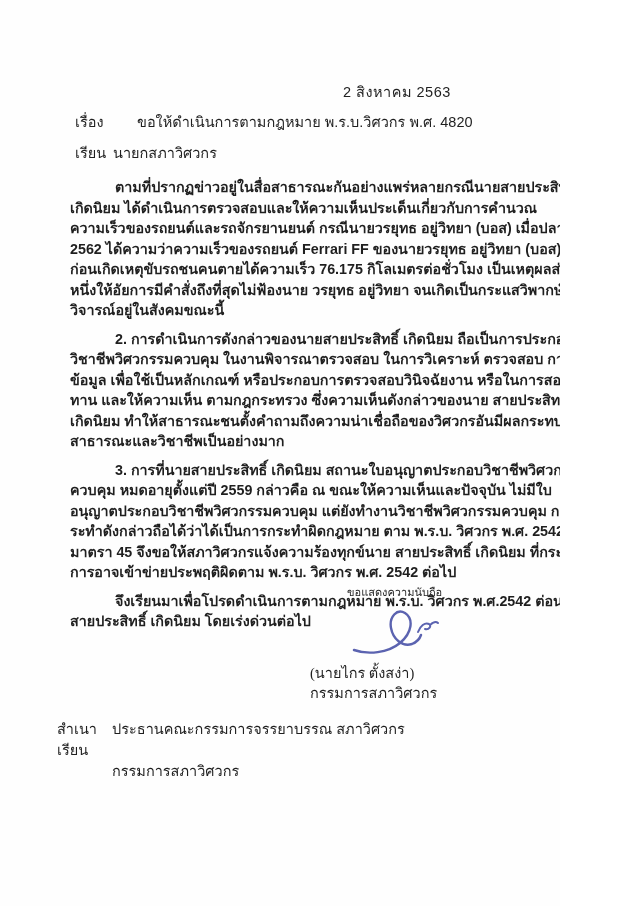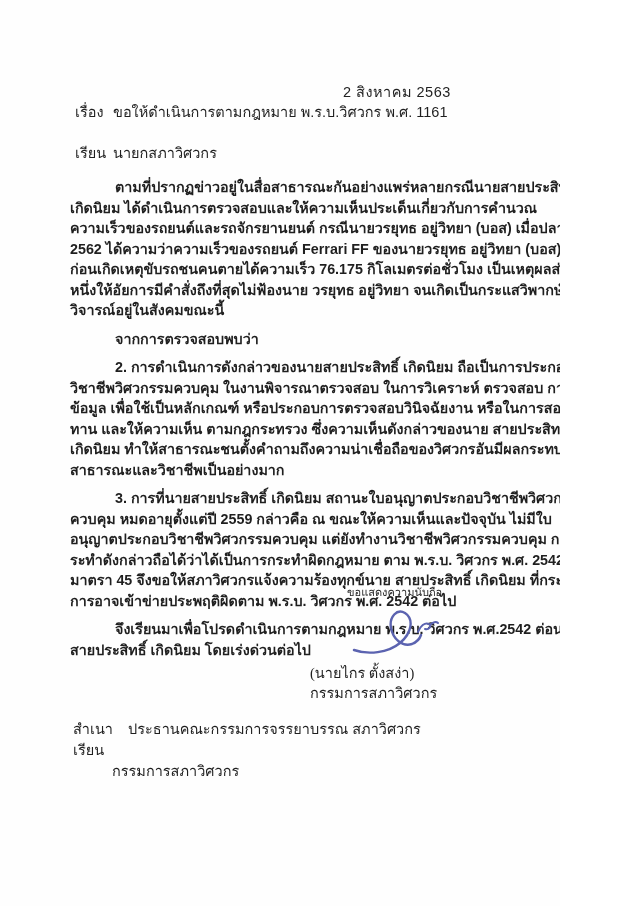--- a/index.html
+++ b/index.html
@@ -20,21 +20,21 @@
     letter-spacing: 0.5px;
     white-space: nowrap;
   }
   .field-row {
     position: absolute;
     left: 75px;
     display: flex;
     font-size: 14.5px;
     white-space: nowrap;
   }
-  .field-row.subject { top: 100px; }
+  .field-row.subject { top: 110px; gap: 24px; }
   .field-row.to { top: 141px; justify-content: space-between; }
   .field-label { width: 38px; flex: 0 0 38px; }
   .body-block {
     position: absolute;
     top: 169px;
     left: 62px;
     width: 536px;
     font-size: 14.3px;
     line-height: 20.5px;
     text-align: left;
@@ -65,43 +65,42 @@
     font-family: Liberation Serif, serif;
   }
   .cc-block {
     position: absolute;
     top: 719px;
     left: 57px;
     font-size: 14.5px;
     line-height: 21px;
   }
   .cc-row { display: flex; }
-  .cc-label { width: 55px; flex: 0 0 55px; margin-left: 16px; }
+  .cc-label { width: 55px; flex: 0 0 55px; }
   .cc-line2 { margin-left: 55px; }
 </style>
 </head>
 <body>
 
 <div class="page" style="color: rgb(31, 31, 31);">
 
   <div class="date-line">2  สิงหาคม  2563</div>
 
   <div class="field-row subject">
     <span class="field-label">เรื่อง</span>
-    <span>ขอให้ดำเนินการตามกฎหมาย พ.ร.บ.วิศวกร พ.ศ. 1161</span>
+    <span>ขอให้ดำเนินการตามกฎหมาย พ.ร.บ.วิศวกร พ.ศ. 4820</span>
   </div>
 
   <div class="field-row to">
     <span class="field-label">เรียน</span>
     <span>นายกสภาวิศวกร</span>
   </div>
 
   <div class="body-block">
     <p>ตามที่ปรากฏข่าวอยู่ในสื่อสาธารณะกันอย่างแพร่หลายกรณีนายสายประสิทธิ์ เกิดนิยม ได้ดำเนินการตรวจสอบและให้ความเห็นประเด็นเกี่ยวกับการคำนวณความเร็วของรถยนต์และรถจักรยานยนต์ กรณีนายวรยุทธ อยู่วิทยา (บอส) เมื่อปลายปี 2562 ได้ความว่าความเร็วของรถยนต์ Ferrari FF ของนายวรยุทธ อยู่วิทยา (บอส) ก่อนเกิดเหตุขับรถชนคนตายได้ความเร็ว 76.175 กิโลเมตรต่อชั่วโมง เป็นเหตุผลส่วนหนึ่งให้อัยการมีคำสั่งถึงที่สุดไม่ฟ้องนาย วรยุทธ อยู่วิทยา จนเกิดเป็นกระแสวิพากษ์วิจารณ์อยู่ในสังคมขณะนี้</p>
-    <p>จากการตรวจสอบพบว่า</p>
     <p>2. การดำเนินการดังกล่าวของนายสายประสิทธิ์ เกิดนิยม ถือเป็นการประกอบวิชาชีพวิศวกรรมควบคุม ในงานพิจารณาตรวจสอบ ในการวิเคราะห์ ตรวจสอบ การหาข้อมูล เพื่อใช้เป็นหลักเกณฑ์ หรือประกอบการตรวจสอบวินิจฉัยงาน หรือในการสอบทาน และให้ความเห็น ตามกฎกระทรวง ซึ่งความเห็นดังกล่าวของนาย สายประสิทธิ์ เกิดนิยม ทำให้สาธารณะชนตั้งคำถามถึงความน่าเชื่อถือของวิศวกรอันมีผลกระทบต่อสาธารณะและวิชาชีพเป็นอย่างมาก</p>
     <p>3. การที่นายสายประสิทธิ์ เกิดนิยม สถานะใบอนุญาตประกอบวิชาชีพวิศวกรรมควบคุม หมดอายุตั้งแต่ปี 2559 กล่าวคือ ณ ขณะให้ความเห็นและปัจจุบัน ไม่มีใบอนุญาตประกอบวิชาชีพวิศวกรรมควบคุม แต่ยังทำงานวิชาชีพวิศวกรรมควบคุม การกระทำดังกล่าวถือได้ว่าได้เป็นการกระทำผิดกฎหมาย ตาม พ.ร.บ. วิศวกร พ.ศ. 2542 มาตรา 45 จึงขอให้สภาวิศวกรแจ้งความร้องทุกข์นาย สายประสิทธิ์ เกิดนิยม ที่กระทำการอาจเข้าข่ายประพฤติผิดตาม พ.ร.บ. วิศวกร พ.ศ. 2542 ต่อไป</p>
     <p>จึงเรียนมาเพื่อโปรดดำเนินการตามกฎหมาย พ.ร.บ. วิศวกร พ.ศ.2542 ต่อนาย สายประสิทธิ์ เกิดนิยม โดยเร่งด่วนต่อไป</p>
   </div>
 
   <div class="closing-salutation">ขอแสดงความนับถือ</div>
 
   <div class="signature-wrap">
     <svg width="100" height="52" viewBox="0 0 100 52" xmlns="http://www.w3.org/2000/svg">
       <path id="sig-stroke-1" d="M 4 41 C 18 46, 38 44, 50 34 C 62 24, 64 10, 55 4 C 47 -1, 39 8, 41 19 C 43 30, 52 38, 62 35 C 67 33, 70 29, 71 26" fill="none" stroke="#5b63b0" stroke-width="2.4" stroke-linecap="round" stroke-linejoin="round"></path>

